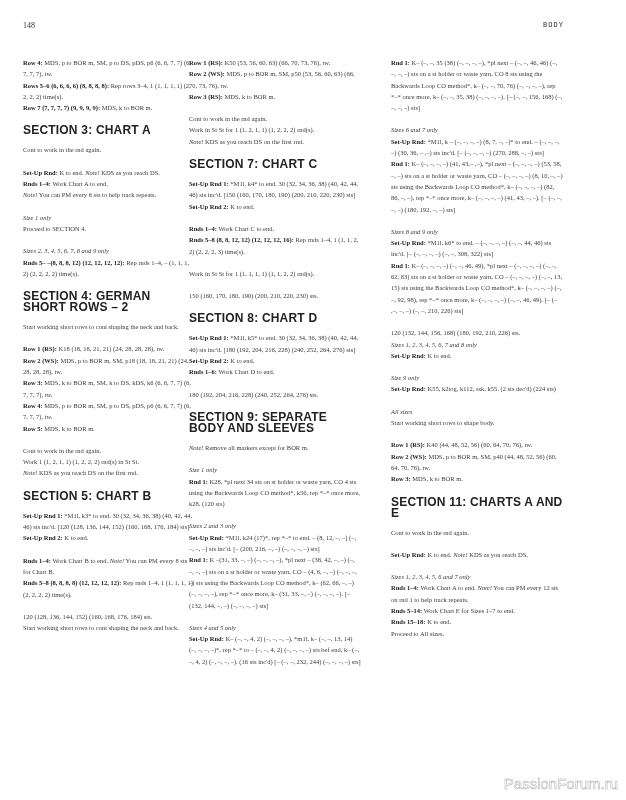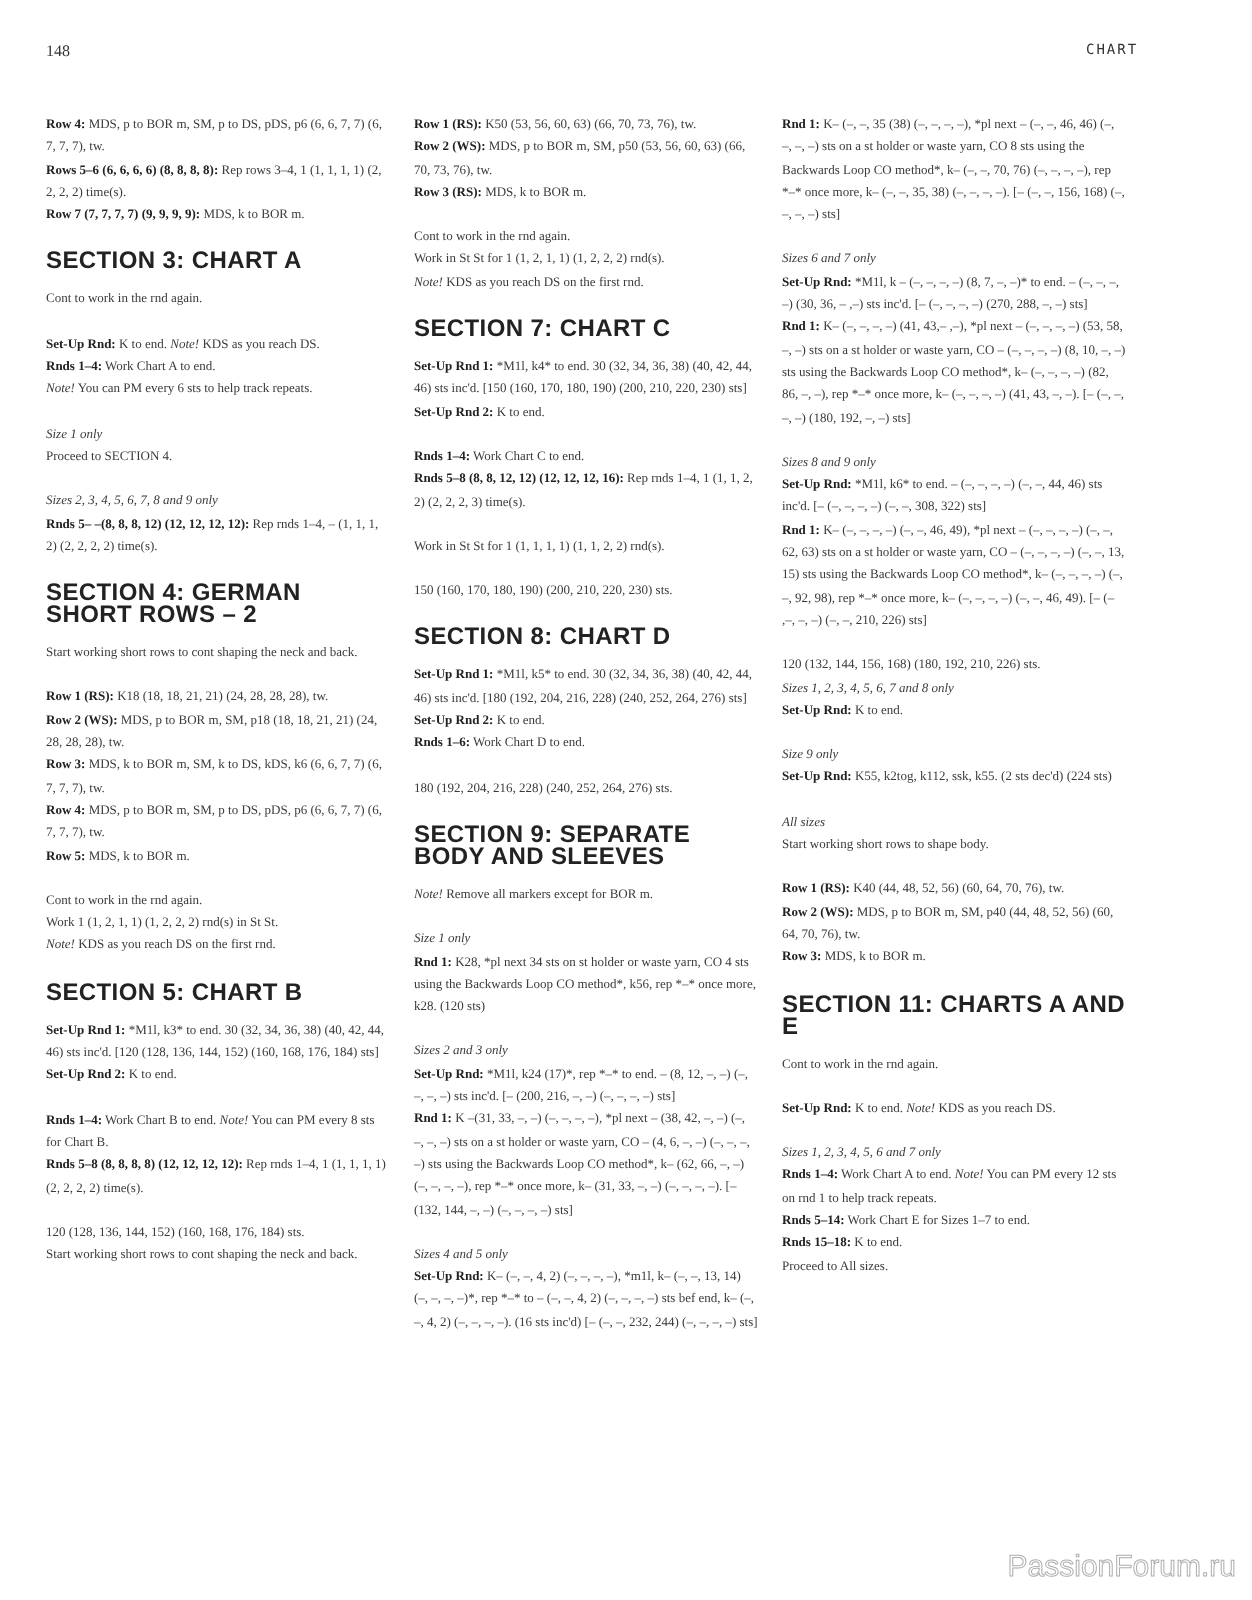--- a/index.html
+++ b/index.html
@@ -1,34 +1,34 @@
 <!DOCTYPE html>
 <html><head>
 <meta charset="utf-8">
 <style>
   html, body { margin: 0; padding: 0; background: #ffffff; }
   body { width: 626px; height: 800px; position: relative; overflow: hidden; color: #333; font-family: "DejaVu Serif", "Liberation Serif", serif; }
   .page-num { position: absolute; left: 23px; top: 21px; font-size: 8px; color: #333; font-family: "Liberation Serif", serif; }
   .running-head { position: absolute; left: 543px; top: 21px; font-size: 7px; letter-spacing: 1px; color: #333; font-family: "DejaVu Sans Mono", monospace; }
   .col { position: absolute; top: 57px; font-size: 6.5px; line-height: 11.3px; color: #3a3a3a; font-family: "Liberation Serif", serif; }
   .col1 { left: 23px; width: 172px; }
-  .col2 { left: 207px; width: 172px; }
+  .col2 { left: 189px; width: 172px; }
   .col3 { left: 391px; width: 172px; }
   .p { margin: 0; }
   .gap { height: 11px; }
   .b { font-weight: bold; color: #222; }
   .i { font-style: italic; }
   h2 { margin: 12px 0 8px 0; font-family: "Liberation Sans", sans-serif; font-weight: bold; font-size: 12px; line-height: 11px; color: #222; letter-spacing: 0.2px; text-transform: uppercase; }
   .watermark { position: absolute; right: 8px; bottom: 8px; font-family: "Liberation Sans", sans-serif; font-size: 15px; color: #fff; -webkit-text-stroke: 0.5px #999; opacity: 0.8; }
 </style>
 </head>
 <body>
 
 <div class="page-num">148</div>
-<div class="running-head">CHART</div>
+<div class="running-head">BODY</div>
 
 <div class="col col1">
   <p class="p"><span class="b">Row 4:</span><span> MDS, p to BOR m, SM, p to DS, pDS, p6 (6, 6, 7, 7) (6, 7, 7, 7), tw.</span></p>
   <p class="p"><span class="b">Rows 5–6 (6, 6, 6, 6) (8, 8, 8, 8):</span><span> Rep rows 3–4, 1 (1, 1, 1, 1) (2, 2, 2, 2) time(s).</span></p>
   <p class="p"><span class="b">Row 7 (7, 7, 7, 7) (9, 9, 9, 9):</span><span> MDS, k to BOR m.</span></p>
 
   <h2>SECTION 3: CHART A</h2>
   <p class="p">Cont to work in the rnd again.</p>
   <div class="gap"></div>
   <p class="p"><span class="b">Set-Up Rnd:</span><span> K to end. </span><span class="i">Note!</span><span> KDS as you reach DS.</span></p>

